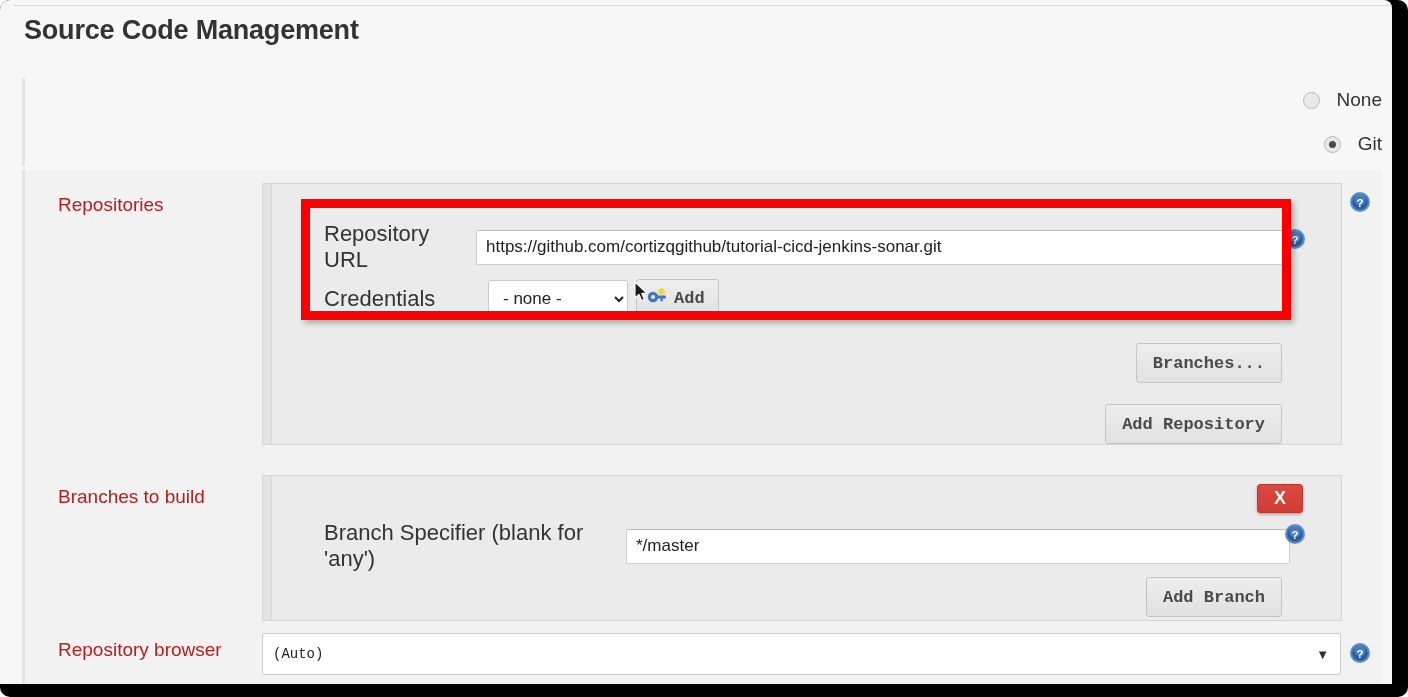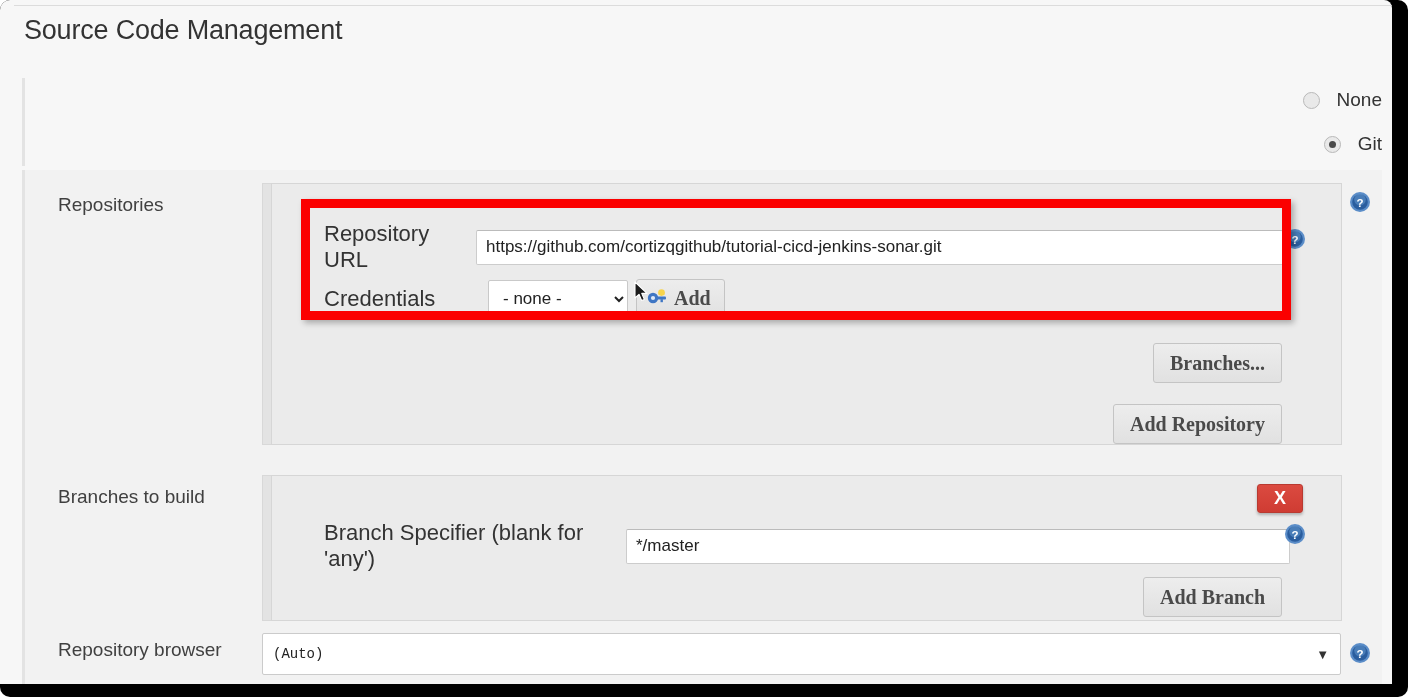--- a/index.html
+++ b/index.html
@@ -35,21 +35,21 @@
     left: 14px; top: 5px;
     width: 1378px; height: 1px;
     background: #dcdcdc;
   }
 
   h1.page-title {
     position: absolute;
     left: 24px; top: 15px;
     margin: 0;
     font-size: 27px;
-    font-weight: normal;
+    font-weight: bold;
     color: #333333;
     letter-spacing: -0.2px;
   }
 
   
   .radio-block {
     position: absolute;
     left: 22px; top: 78px;
     width: 1360px;
     border-left: 3px solid #e3e3e3;
@@ -95,21 +95,21 @@
   }
 
   .row {
     position: relative;
     display: flex;
     align-items: flex-start;
   }
 
   .row-label {
     font-size: 19px;
-    color: #404040;
+    color: #b91c1c;
     padding-top: 24px;
     padding-left: 33px;
     width: 237px;
     flex: none;
   }
 
   
   .block-outer {
     display: flex;
     flex: none;
@@ -175,22 +175,22 @@
     color: #222222;
     background: #ffffff;
     border: 1px solid #c9c9c9;
     border-radius: 2px;
     height: 38px;
     padding: 0 6px 0 10px;
     outline: none;
   }
 
   .btn {
-    font-family: Liberation Serif, serif;
-    font-size: 20px;
+    font-family: Liberation Mono, monospace;
+    font-size: 17px;
     font-weight: bold;
     color: #4a4a4a;
     background: #e4e4e4;
     background: linear-gradient(#ededed, #e1e1e1);
     border: 1px solid #c4c4c4;
     border-radius: 3px;
     height: 40px;
     padding: 0 16px;
     cursor: pointer;
     white-space: nowrap;

